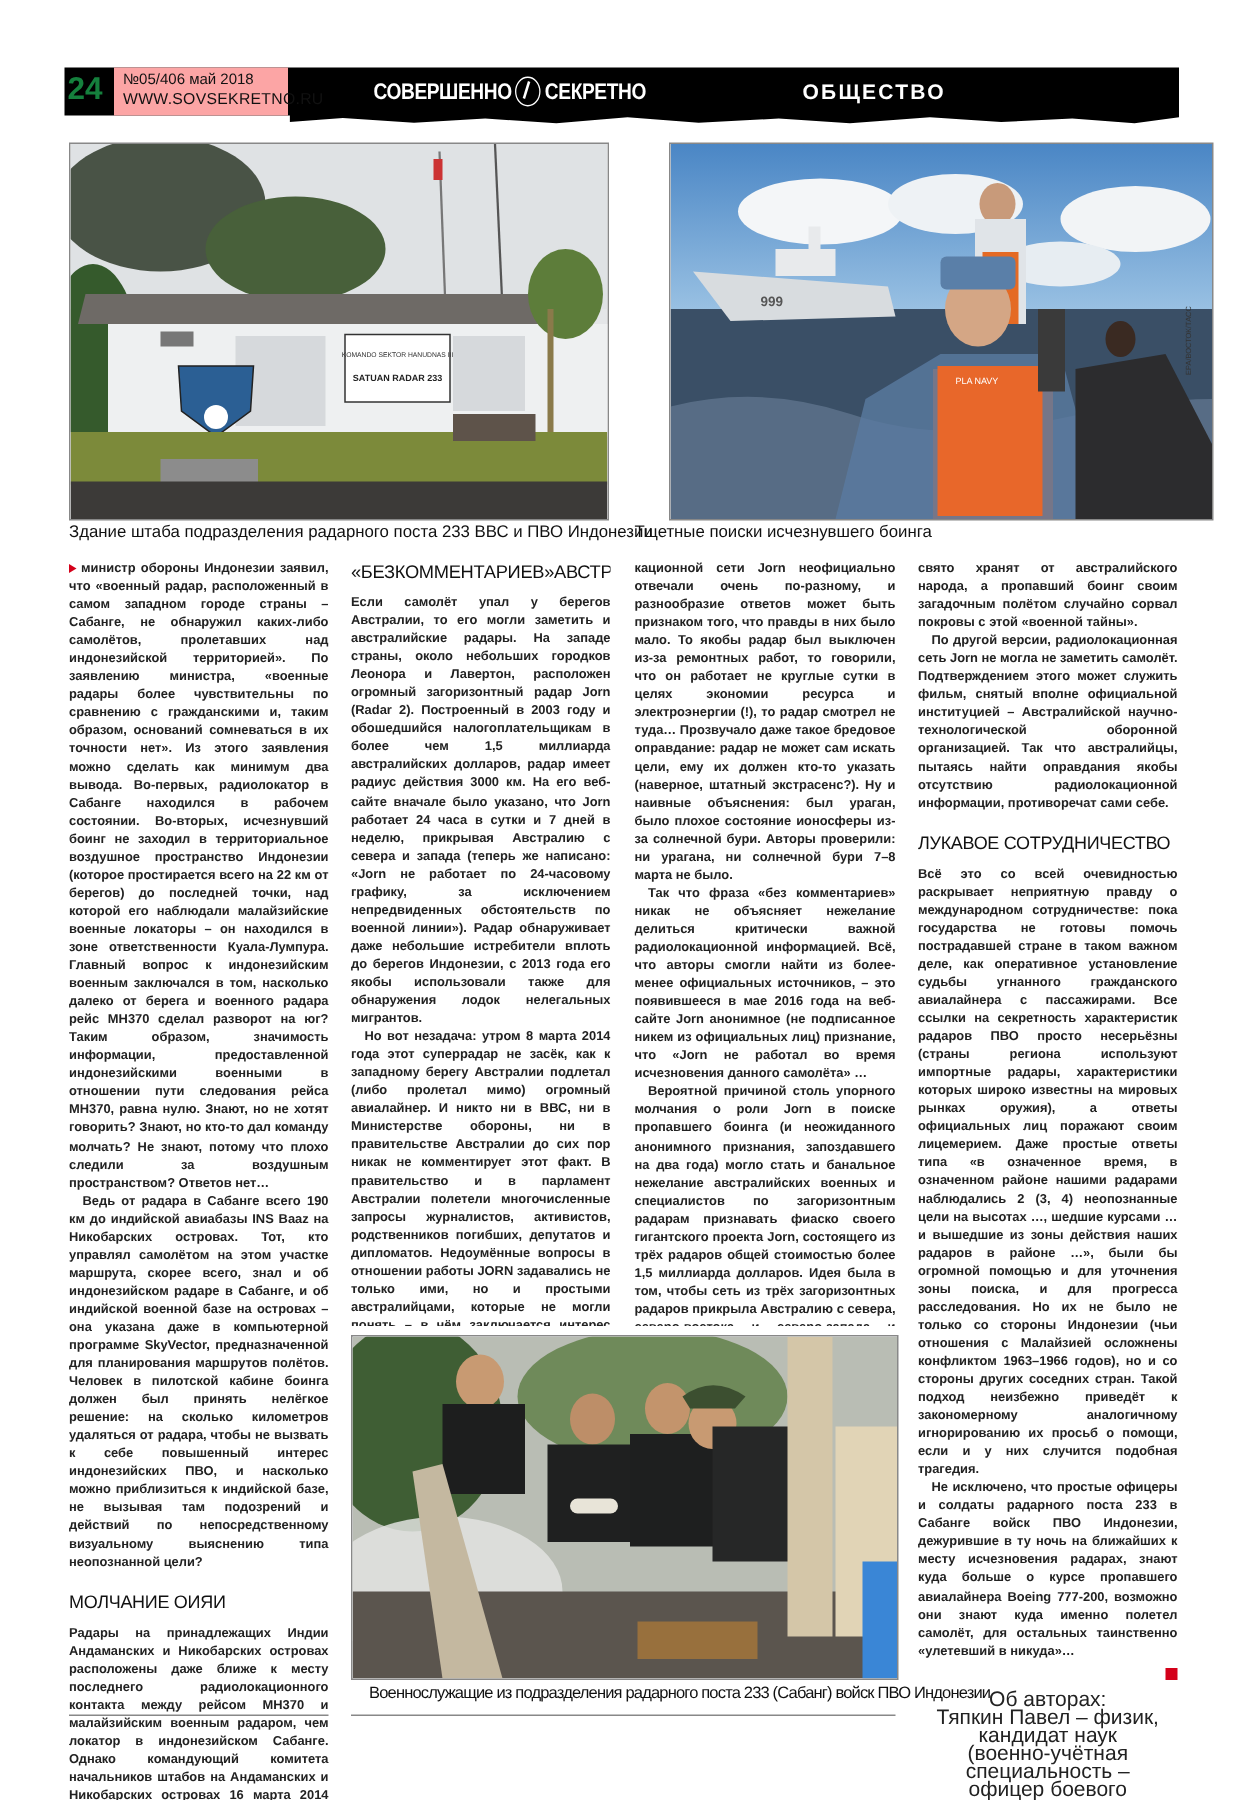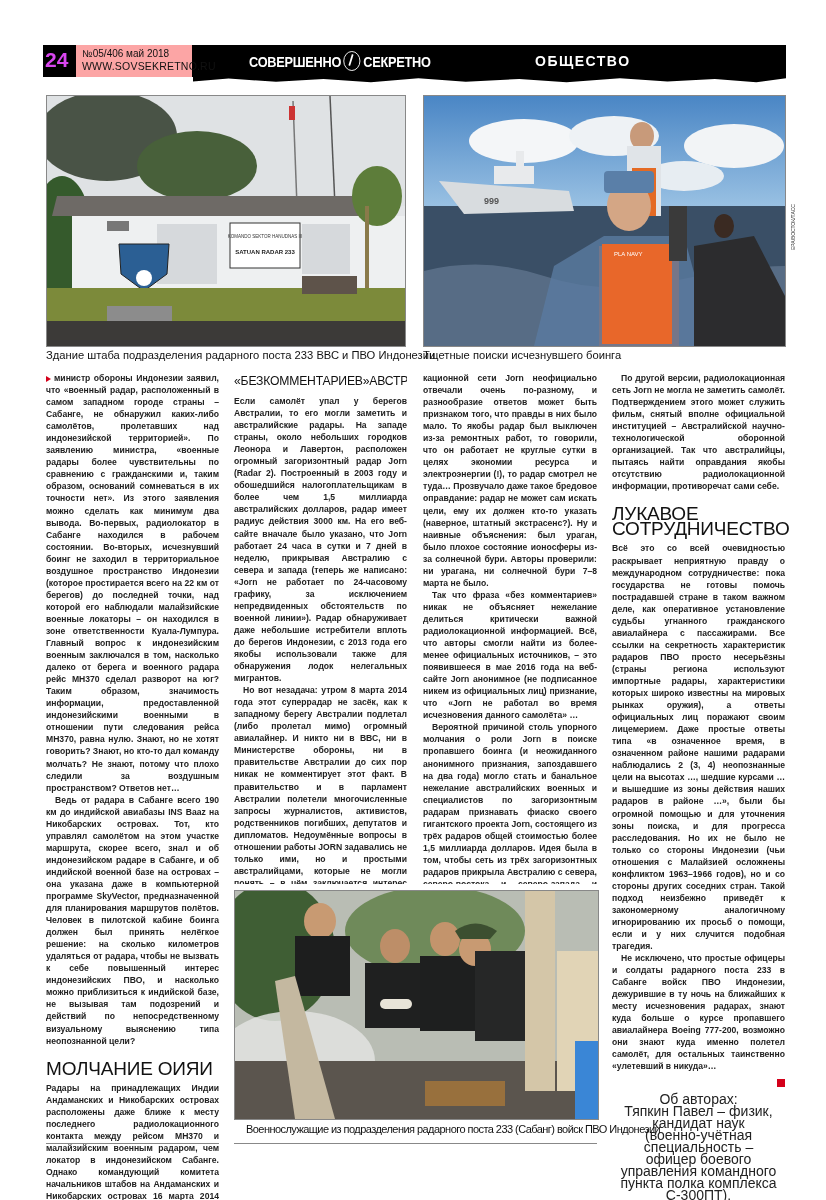--- a/index.html
+++ b/index.html
@@ -1,34 +1,34 @@
 <!DOCTYPE html>
 <html><head>
 <meta charset="utf-8">
 <style>
   html, body { margin:0; padding:0; background:#fff; }
   body { width:826px; height:1200px; position:relative; overflow:hidden; font-family:"Liberation Sans", sans-serif; color:#1a1a1a; }
   .header { position:absolute; left:43px; top:45px; width:743px; height:32px; background:#000; }
   .header .torn { position:absolute; left:150px; right:0; bottom:-6px; height:8px; background:#000;
     clip-path: polygon(0 0,100% 0,100% 40%,95% 90%,88% 50%,80% 80%,72% 40%,63% 90%,55% 50%,46% 85%,38% 40%,30% 90%,22% 50%,14% 85%,6% 45%,0 80%); }
-  .pagenum { position:absolute; left:2px; top:3px; color:#d946ef; font-weight:bold; font-size:21px; font-family:"Liberation Sans Narrow","Liberation Sans",sans-serif; }
+  .pagenum { position:absolute; left:2px; top:3px; color:#15803d; font-weight:bold; font-size:21px; font-family:"Liberation Sans Narrow","Liberation Sans",sans-serif; }
   .issuebox { position:absolute; left:33px; top:0; width:116px; height:32px; background:#fca5a5; }
   .issue { position:absolute; left:6px; top:3px; font-size:10px; color:#111; line-height:12px; }
   .site { position:absolute; left:6px; top:15px; font-size:10.5px; color:#111; letter-spacing:0.2px; }
   .brand { position:absolute; left:206px; top:6px; color:#fff; font-weight:bold; font-size:15px; letter-spacing:-0.3px; display:flex; align-items:center; gap:3px; transform:scaleX(0.85); transform-origin:left; }
   .brand .globe { width:18px; height:18px; border:1.5px solid #fff; border-radius:50%; display:inline-block; position:relative; }
   .brand .globe:after { content:""; position:absolute; left:7px; top:2px; width:2px; height:12px; background:#fff; transform:rotate(20deg); }
   .rubric { position:absolute; left:492px; top:8px; color:#fff; font-weight:bold; font-size:14px; letter-spacing:1.5px; }
 
   .photo { position:absolute; overflow:hidden; border:1px solid #888; }
   .caption { position:absolute; font-size:11px; color:#111; white-space:nowrap; }
   .col { position:absolute; font-size:8.6px; line-height:12.05px; text-align:justify; color:#222; }
   .col p { margin:0; text-indent:9px;font-weight:bold; }
   .col p.noind { text-indent:0; }
-  .col h2 { font-weight:normal; font-size:19px; margin:8px 0 6px 0; line-height:15px; letter-spacing:-0.2px; color:#111; text-indent:0; }
+  .col h2 { font-weight:normal; font-size:12px; margin:8px 0 6px 0; line-height:15px; letter-spacing:-0.2px; color:#111; text-indent:0; }
   .bullet { display:inline-block; width:0; height:0; border-left:5px solid #d4001a; border-top:3px solid transparent; border-bottom:3px solid transparent; margin-right:3px; vertical-align:middle; }
   .endmark { display:block; width:8px; height:8px; background:#d4001a; margin:6px 0 6px auto; }
   .authors { font-size:14px; line-height:12px; text-align:center; }
   .credit { position:absolute; left:790px; top:250px; font-size:5px; color:#333; transform:rotate(-90deg); transform-origin:left top; white-space:nowrap; }
   .rule { position:absolute; height:1px; background:#888; }
 </style>
 </head>
 <body>
 
 <div class="header">
@@ -69,21 +69,21 @@
     <ellipse cx="330" cy="100" rx="25" ry="30" fill="#5d7d3a"></ellipse>
     <rect x="318" y="110" width="4" height="85" fill="#8a7a4a"></rect>
     <rect x="0" y="192" width="358" height="35" fill="#7c8a3a"></rect>
     <rect x="60" y="210" width="65" height="25" fill="#8c8c8c"></rect>
     <rect x="255" y="180" width="55" height="18" fill="#5e534a"></rect>
     <rect x="0" y="225" width="358" height="25" fill="#3c3a38"></rect>
   </svg>
 </div>
 <div class="caption" style="left:46px; top:349px; font-size:11.2px;">Здание штаба подразделения радарного поста 233 ВВС и ПВО Индонезии</div>
 
-<div class="photo" style="left:423px; top:95px; width:361px; height:250px;">
+<div class="photo" style="left:446px; top:95px; width:361px; height:250px;">
   <svg width="361" height="250" viewBox="0 0 361 250">
     <defs>
       <linearGradient id="sky" x1="0" y1="0" x2="0" y2="1">
           <stop offset="0" stop-color="#4a86c5"></stop>
           <stop offset="1" stop-color="#9cc3e4"></stop>
         </linearGradient>
     </defs>
     <rect width="361" height="115" fill="url(#sky)"></rect>
     <ellipse cx="100" cy="45" rx="55" ry="22" fill="#f4f6f8"></ellipse>
     <ellipse cx="190" cy="40" rx="45" ry="20" fill="#eef2f5"></ellipse>
@@ -126,20 +126,21 @@
 
 </div>
 
 <div class="col" style="left: 423px; top: 372px; width: 174px; height: 512px; overflow: hidden;">
   <p class="noind">кационной сети Jorn неофициально отвечали очень по-разному, и разнообразие ответов может быть признаком того, что правды в них было мало. То якобы радар был выключен из-за ремонтных работ, то говорили, что он работает не круглые сутки в целях экономии ресурса и электроэнергии (!), то радар смотрел не туда… Прозвучало даже такое бредовое оправдание: радар не может сам искать цели, ему их должен кто-то указать (наверное, штатный экстрасенс?). Ну и наивные объяснения: был ураган, было плохое состояние ионосферы из-за солнечной бури. Авторы проверили: ни урагана, ни солнечной бури 7–8 марта не было.</p>
   <p>Так что фраза «без комментариев» никак не объясняет нежелание делиться критически важной радиолокационной информацией. Всё, что авторы смогли найти из более-менее официальных источников, – это появившееся в мае 2016 года на веб-сайте Jorn анонимное (не подписанное никем из официальных лиц) признание, что «Jorn не работал во время исчезновения данного самолёта» …</p>
   <p>Вероятной причиной столь упорного молчания о роли Jorn в поиске пропавшего боинга (и неожиданного анонимного признания, запоздавшего на два года) могло стать и банальное нежелание австралийских военных и специалистов по загоризонтным радарам признавать фиаско своего гигантского проекта Jorn, состоящего из трёх радаров общей стоимостью более 1,5 миллиарда долларов. Идея была в том, чтобы сеть из трёх загоризонтных радаров прикрыла Австралию с севера, северо-востока и северо-запада и позволила сэкономить на большой сети обычных радаров ПВО вдоль побережья. Увы, жизнь показала, что на самом деле проект Jorn – это самое неудачное вложение денег в истории ВВС и ПВО страны: именно когда нужно, радар «отдыхает»! Такую правду вполне ожидаемо</p>
 </div>
 
 <div class="col" style="left:612px; top:372px; width:173px;">
+  <p class="noind">свято хранят от австралийского народа, а пропавший боинг своим загадочным полётом случайно сорвал покровы с этой «военной тайны».</p>
   <p>По другой версии, радиолокационная сеть Jorn не могла не заметить самолёт. Подтверждением этого может служить фильм, снятый вполне официальной институцией – Австралийской научно-технологической оборонной организацией. Так что австралийцы, пытаясь найти оправдания якобы отсутствию радиолокационной информации, противоречат сами себе.</p>
   <h2 style="margin-top:14px;">ЛУКАВОЕ СОТРУДНИЧЕСТВО</h2>
   <p class="noind">Всё это со всей очевидностью раскрывает неприятную правду о международном сотрудничестве: пока государства не готовы помочь пострадавшей стране в таком важном деле, как оперативное установление судьбы угнанного гражданского авиалайнера с пассажирами. Все ссылки на секретность характеристик радаров ПВО просто несерьёзны (страны региона используют импортные радары, характеристики которых широко известны на мировых рынках оружия), а ответы официальных лиц поражают своим лицемерием. Даже простые ответы типа «в означенное время, в означенном районе нашими радарами наблюдались 2 (3, 4) неопознанные цели на высотах …, шедшие курсами … и вышедшие из зоны действия наших радаров в районе …», были бы огромной помощью и для уточнения зоны поиска, и для прогресса расследования. Но их не было не только со стороны Индонезии (чьи отношения с Малайзией осложнены конфликтом 1963–1966 годов), но и со стороны других соседних стран. Такой подход неизбежно приведёт к закономерному аналогичному игнорированию их просьб о помощи, если и у них случится подобная трагедия.</p>
   <p>Не исключено, что простые офицеры и солдаты радарного поста 233 в Сабанге войск ПВО Индонезии, дежурившие в ту ночь на ближайших к месту исчезновения радарах, знают куда больше о курсе пропавшего авиалайнера Boeing 777-200, возможно они знают куда именно полетел самолёт, для остальных таинственно «улетевший в никуда»…</p>
   <span class="endmark"></span>
   <div class="authors">
     <div>Об авторах:</div>
     <div>Тяпкин Павел – физик, кандидат наук</div>
     <div>(военно-учётная специальность –</div>
     <div>офицер боевого управления командного</div>

